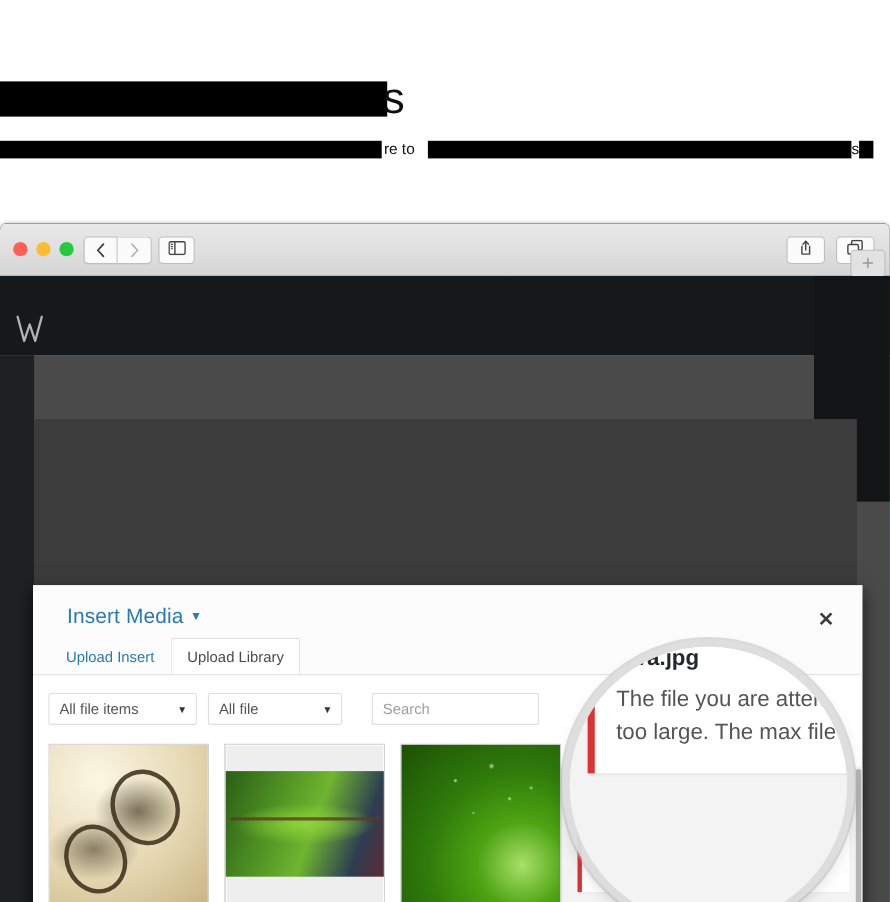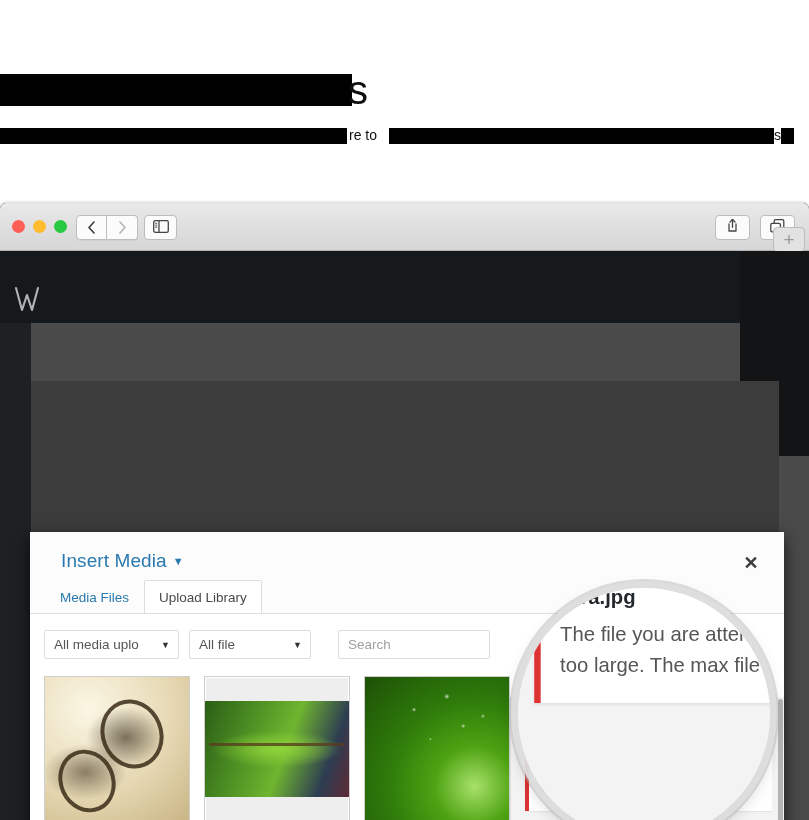--- a/index.html
+++ b/index.html
@@ -332,31 +332,31 @@
 
       <div class="modal">
 
         <div class="modal-head">
           <div class="modal-title">
             <span>Insert Media</span><span class="title-caret">▼</span>
           </div>
           <div class="modal-close">✕</div>
 
           <div class="tabs">
-            <div class="tab">Media Files</div>
+            <div class="tab">Upload Insert</div>
             <div class="tab active">Upload Library</div>
           </div>
           <div class="head-rule"></div>
         </div>
 
         <div class="modal-body">
 
           <div class="toolbar">
             <div class="select sel-media">
-              <span>All media uplo</span>
+              <span>All file items</span>
               <span class="caret">▼</span>
             </div>
             <div class="select sel-dates">
               <span>All file</span>
               <span class="caret">▼</span>
             </div>
             <input class="searchbox" type="text" placeholder="Search" style="">
           </div>
 
           <div class="grid">

